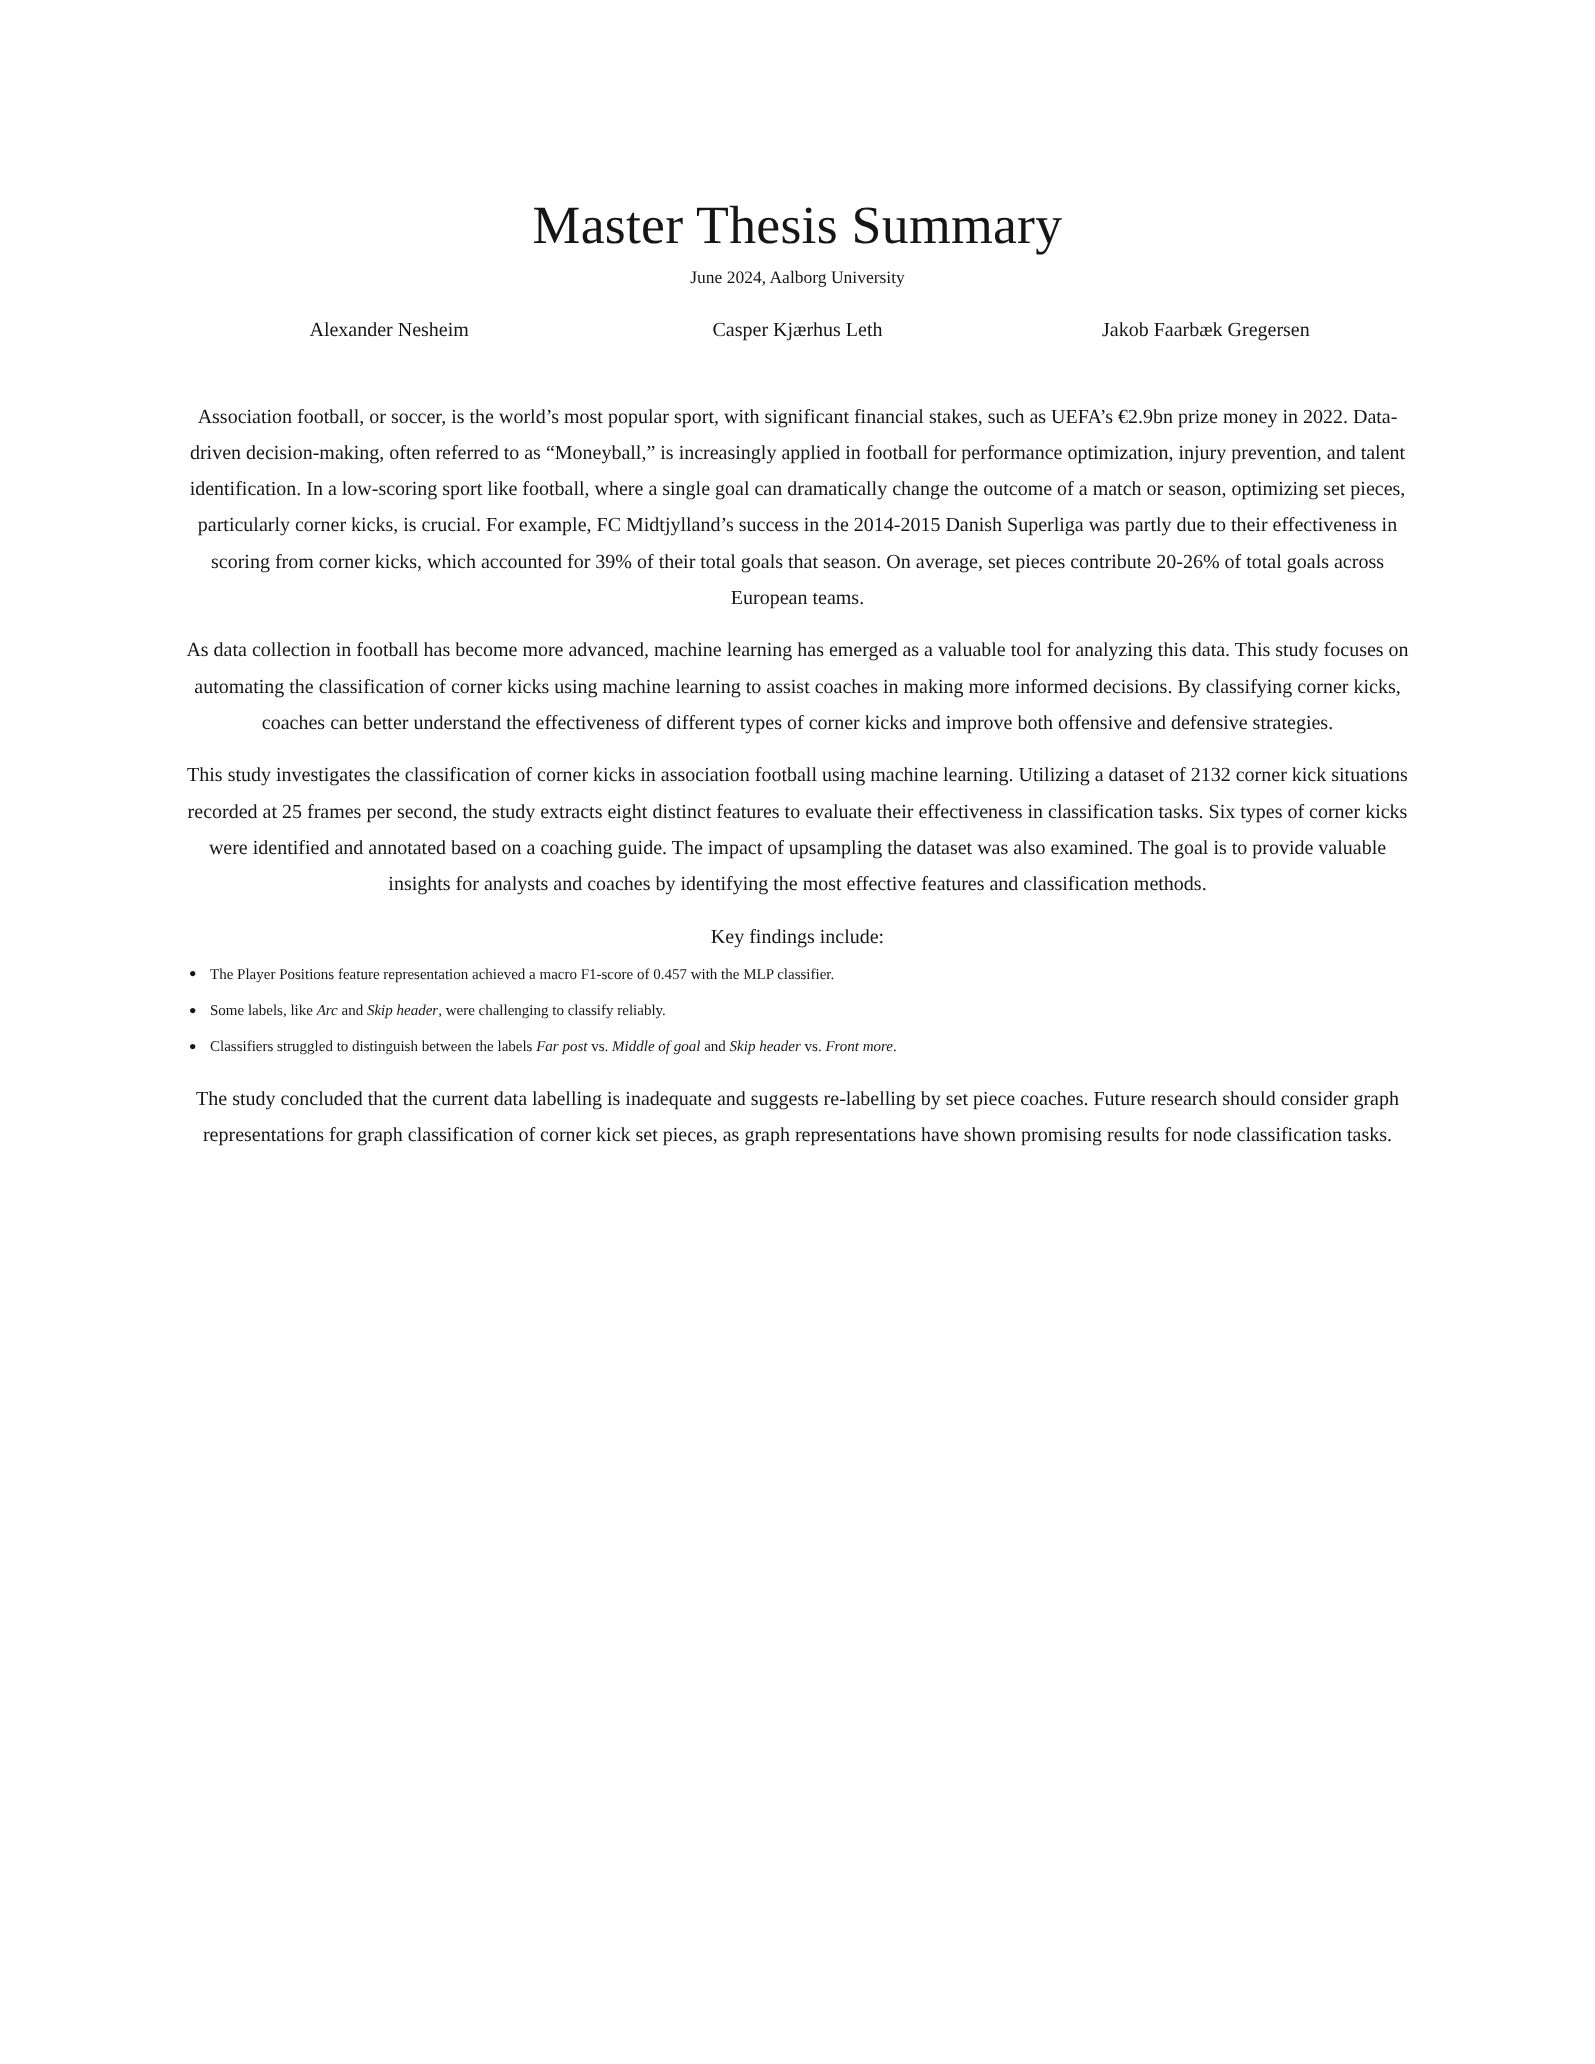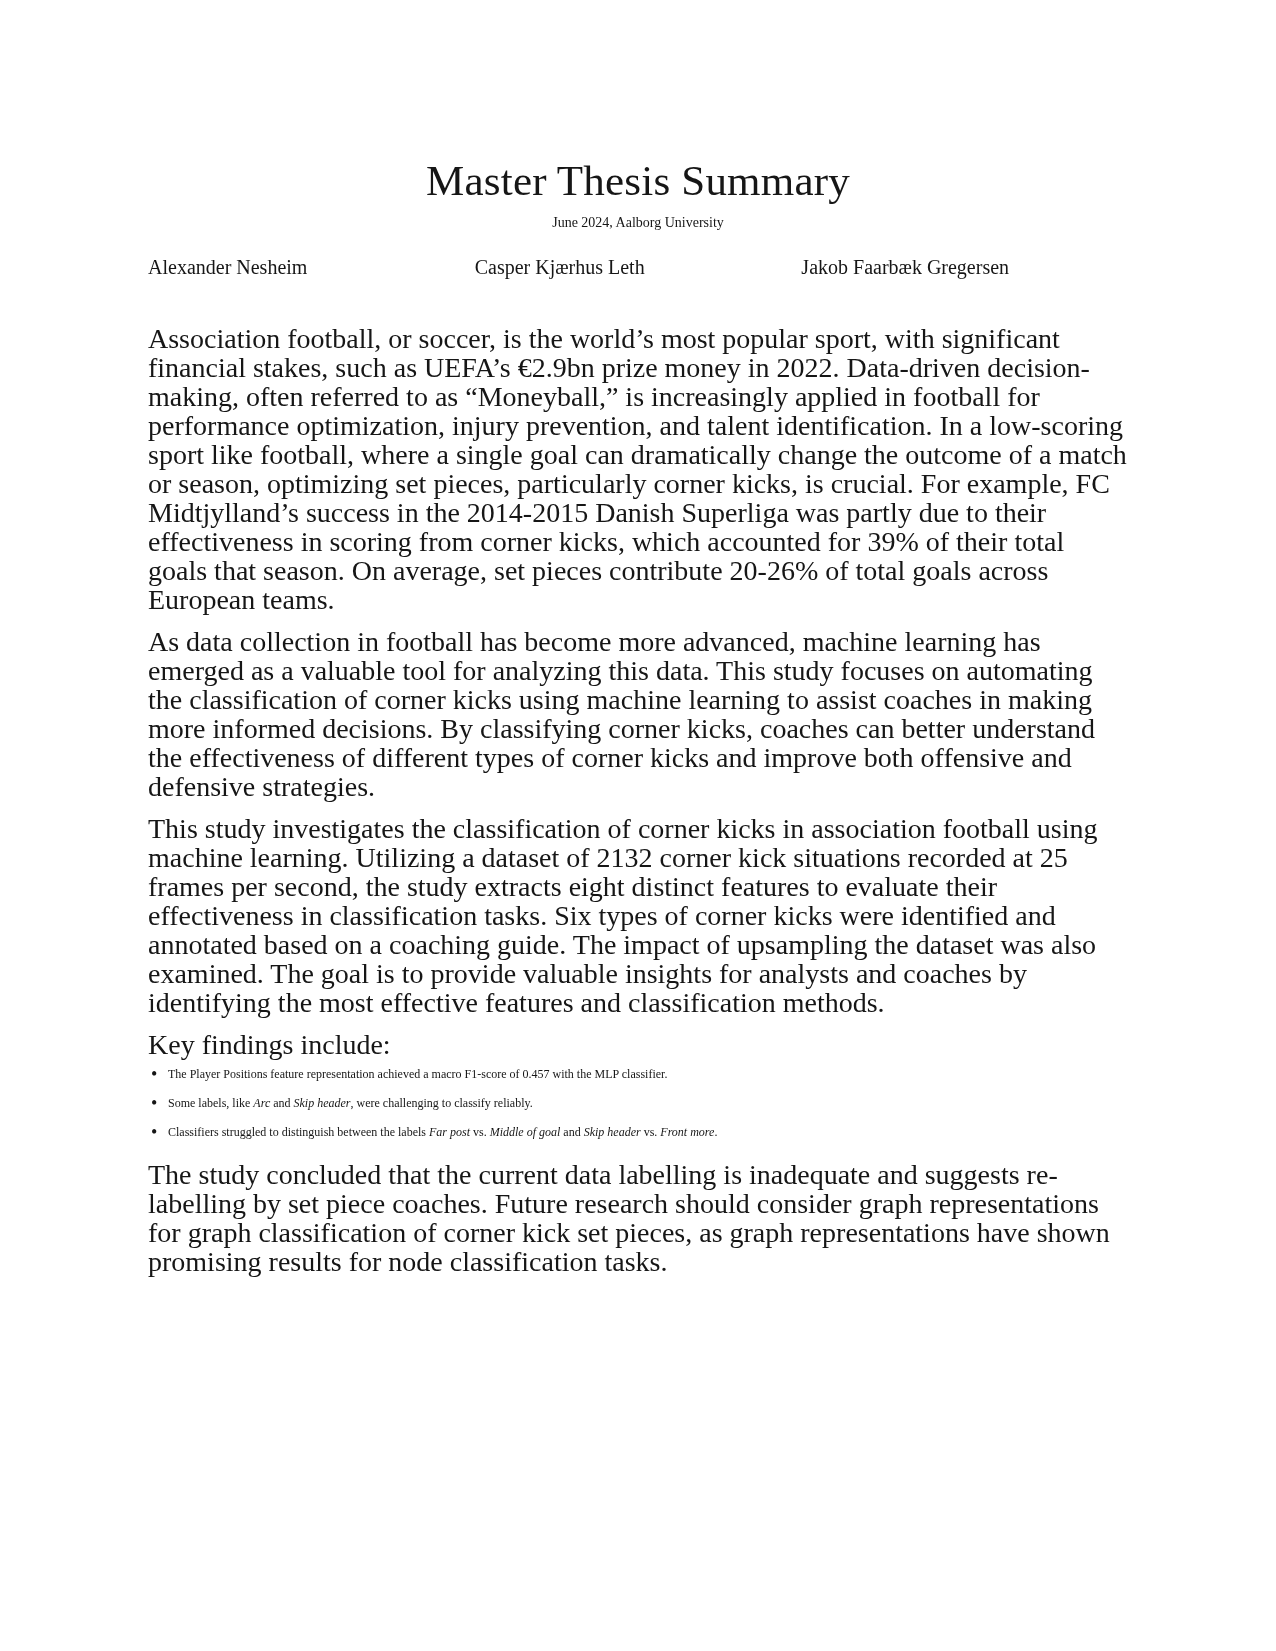--- a/index.html
+++ b/index.html
@@ -34,32 +34,32 @@
     margin-top: 12px;
     font-size: 14px;
     text-align: center;
   }
   .authors {
     display: flex;
     margin-top: 25px;
   }
   .authors .author {
     flex: 1 1 0;
-    text-align: left;
-    font-size: 20px;
+    text-align: center;
+    font-size: 16px;
     white-space: nowrap;
   }
   .content {
     margin-top: 45px;
   }
   .content p {
     margin: 0 0 13px 0;
-    font-size: 28px;
+    font-size: 16px;
     line-height: 29px;
-    text-align: left;
+    text-align: center;
   }
   .content p.tight {
     margin-bottom: 1px;
   }
   ul.findings {
     list-style: none;
     margin: 0 0 13px 0;
     padding: 0;
   }
   ul.findings li {

